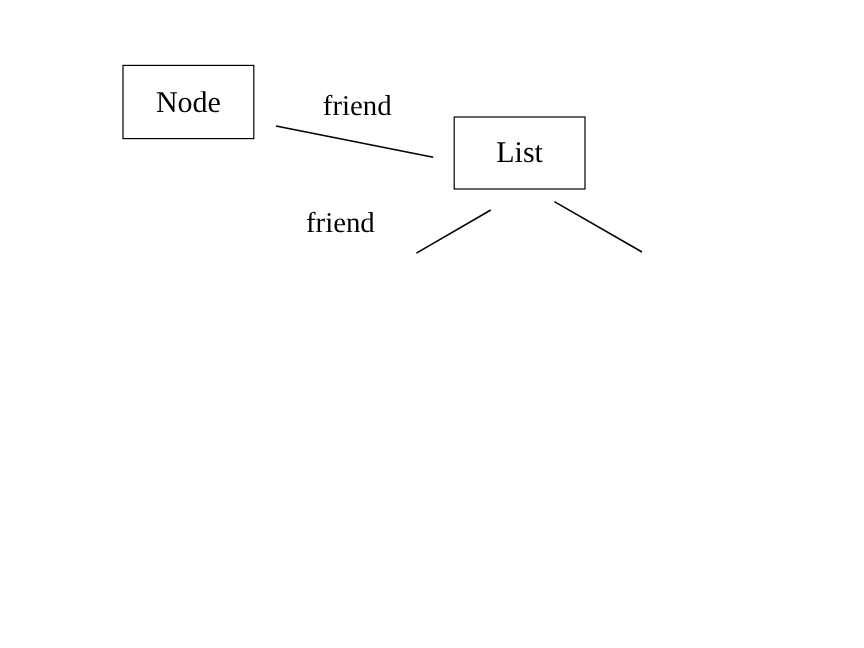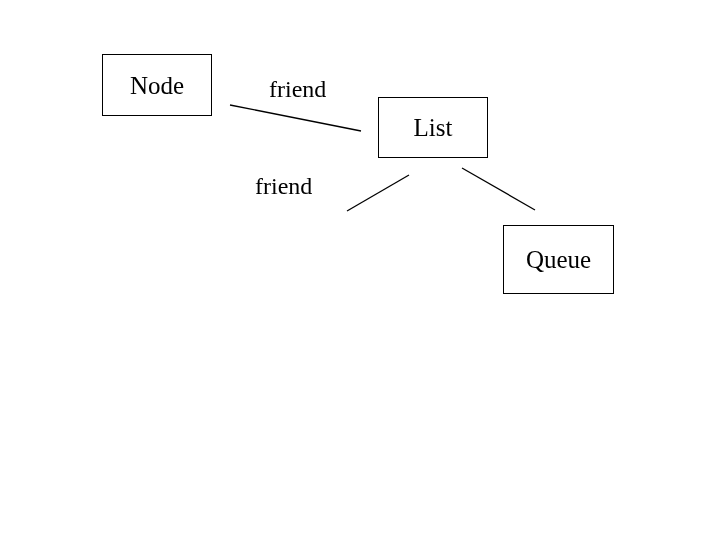--- a/index.html
+++ b/index.html
@@ -59,21 +59,18 @@
 
   <div class="class-box" style="left:102px; top:54px; width:110px; height:62px;">
     <span class="box-label">Node</span>
   </div>
 
   <div class="class-box" style="left:378px; top:97px; width:110px; height:61px;">
     <span class="box-label">List</span>
   </div>
 
 
-  <div class="class-box" style="left:503px; top:225px; width:111px; height:69px;">
-    <span class="box-label">Queue</span>
-  </div>
 
   <div class="edge-label" style="left:269px; top:77px;">friend</div>
 
   <div class="edge-label" style="left:255px; top:174px;">friend</div>
 
 </div>
 
 </body></html>

